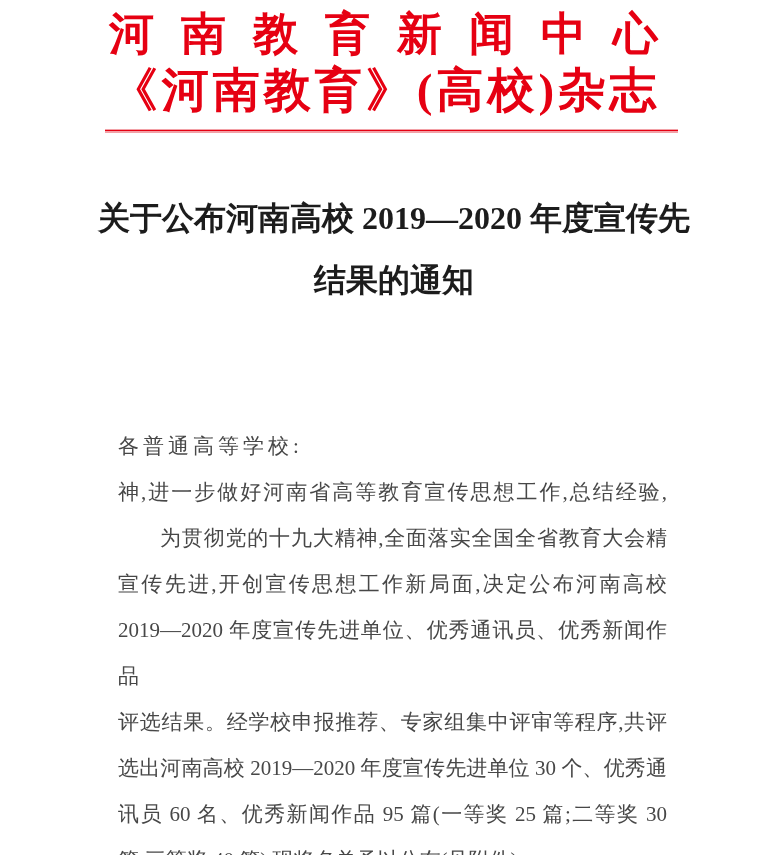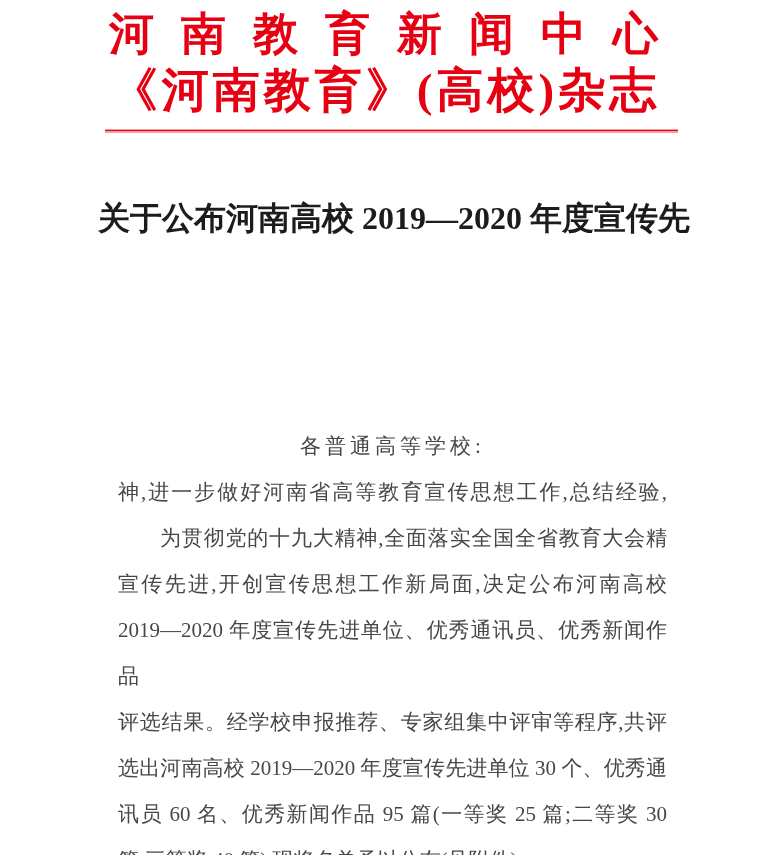--- a/index.html
+++ b/index.html
@@ -64,21 +64,21 @@
   
   .body {
     position: absolute;
     top: 423px; left: 118px;
     width: 549px;
     color: var(--body-text);
     font-size: 21px;
     line-height: 46px;
   }
   .salutation {
-    text-align: center;
+    text-align: left;
     letter-spacing: 4px;
   }
   .para .bline {
     text-align: justify;
     text-align-last: justify;
   }
   .para .bline.indent { text-indent: 42px; }
   .para .bline.last {
     text-align: left;
     text-align-last: left;
@@ -91,20 +91,21 @@
 
   <header class="letterhead">
     <div class="org1">河南教育新闻中心</div>
     <div class="org2">《河南教育》(高校)杂志</div>
   </header>
 
   <div class="red-rule"></div>
 
   <h1 class="title">
     <div>关于公布河南高校 2019—2020 年度宣传先</div>
+    <div>结果的通知</div>
   </h1>
 
   <div class="body">
     <div class="salutation">各普通高等学校:</div>
     <div class="para">
       <div class="bline">神,进一步做好河南省高等教育宣传思想工作,总结经验,</div>
       <div class="bline indent">为贯彻党的十九大精神,全面落实全国全省教育大会精</div>
       <div class="bline">宣传先进,开创宣传思想工作新局面,决定公布河南高校</div>
       <div class="bline">2019—2020 年度宣传先进单位、优秀通讯员、优秀新闻作品</div>
       <div class="bline">评选结果。经学校申报推荐、专家组集中评审等程序,共评</div>

